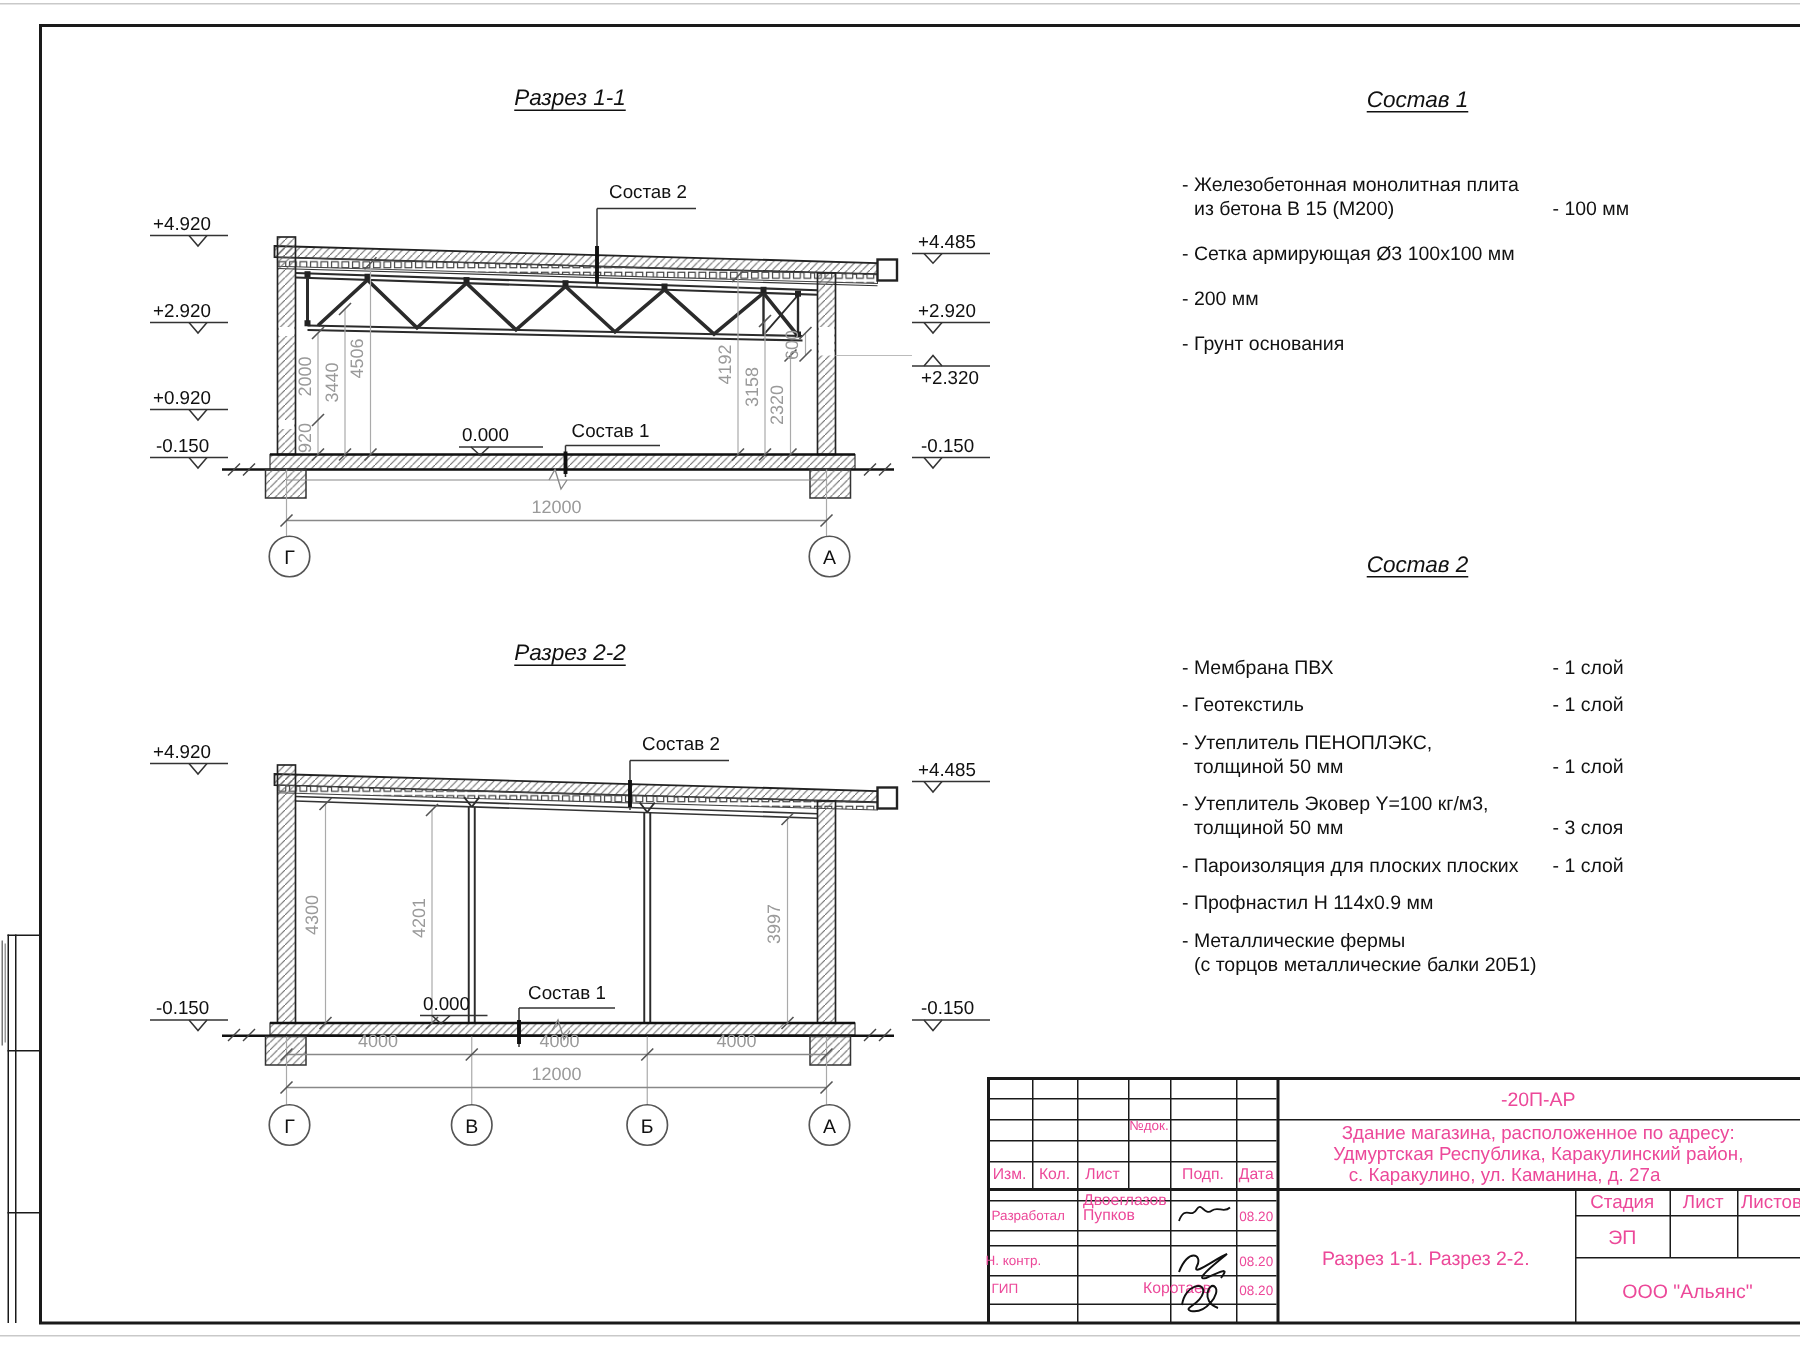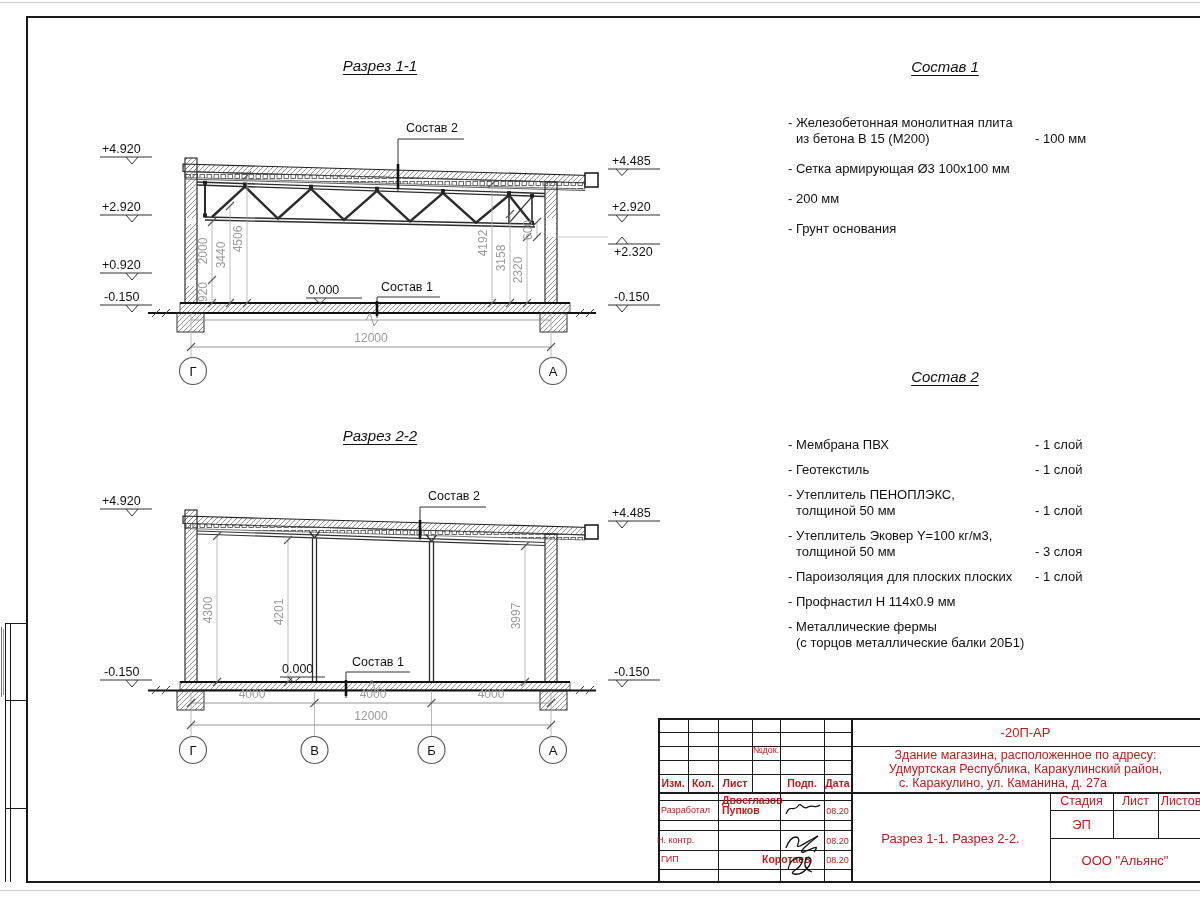--- a/index.html
+++ b/index.html
@@ -19,23 +19,23 @@
   .c2 .citem{margin-bottom:9px;}
   .cl{width:247px;}
   .l2{padding-left:8px;}
   .l2:empty,.cv:empty{display:none;}
   .cv{width:70px;}
   svg text{font-family:"Liberation Sans","DejaVu Sans",sans-serif;}
   .dimt{fill:#9a9a9a;font-size:12px;}
   .elev{fill:#111;font-size:12.5px;}
   .lbl{fill:#111;font-size:12.5px;}
   .axl{fill:#111;font-size:13px;}
-  .tb-txt{position:absolute;font-size:12.5px;color:#b91c1c;white-space:nowrap;}
+  .tb-txt{position:absolute;font-size:12.5px;color:#ec4899;white-space:nowrap;}
   .tb-c{text-align:center;}
-  .small{font-size:10.5px;font-weight:bold;}
+  .small{font-size:10.5px;}
   .tiny{font-size:9px;}
 </style>
 </head>
 <body>
 
 <div id="sheet">
 
   <div class="hl grey" style="left:0;top:2px;width:1200px;"></div>
   <div class="hl grey" style="left:0;top:890px;width:1200px;"></div>
 

